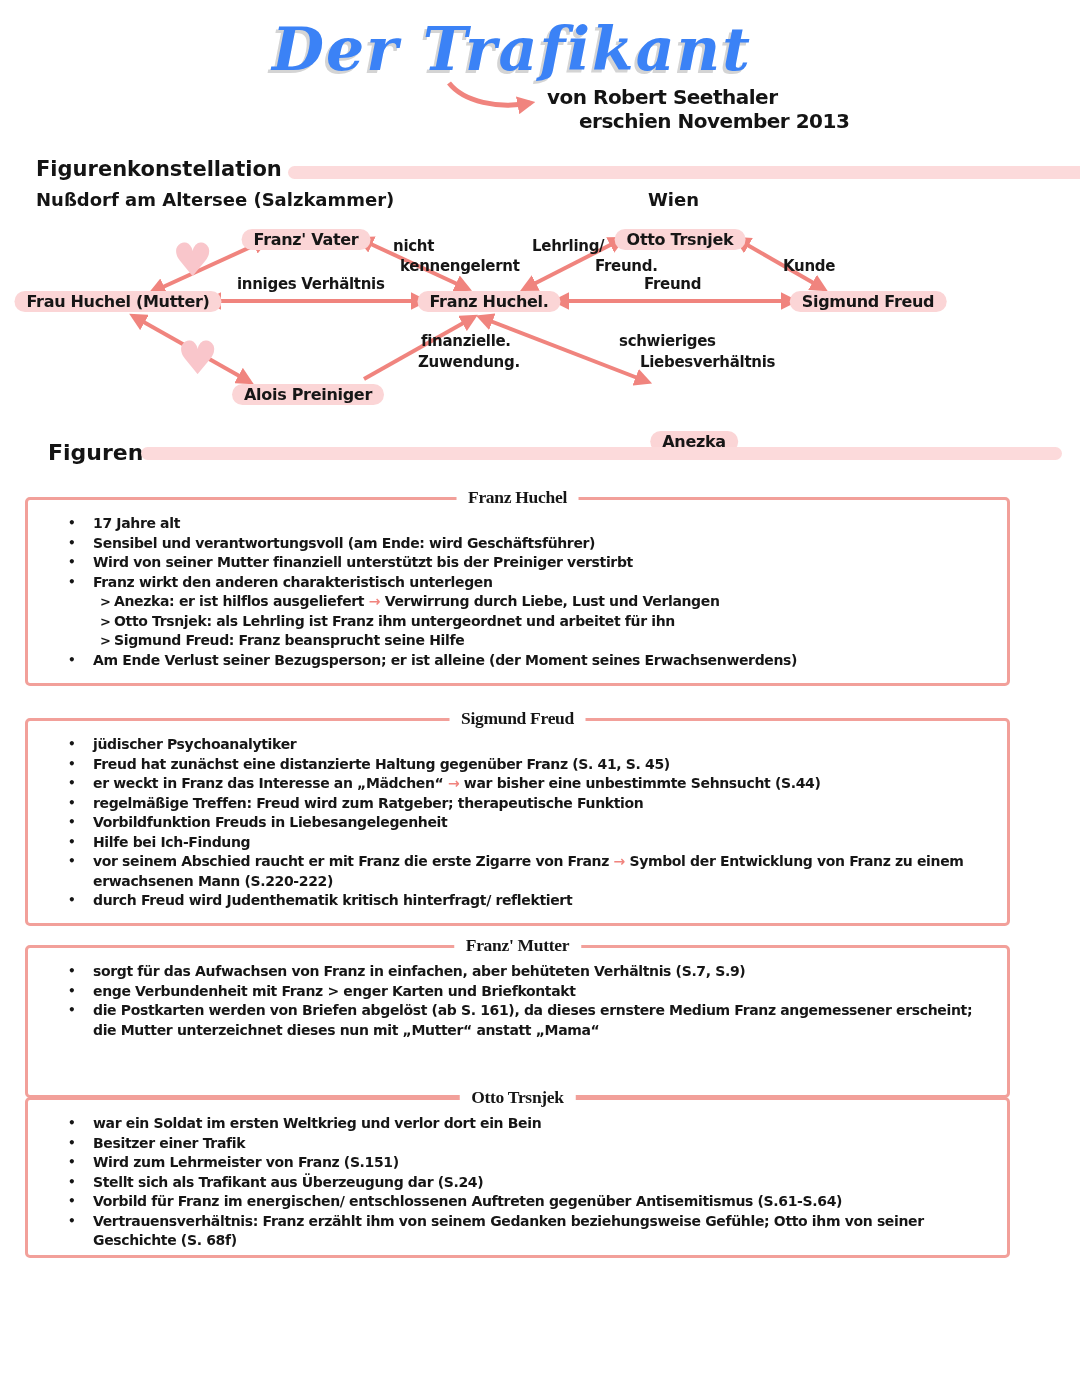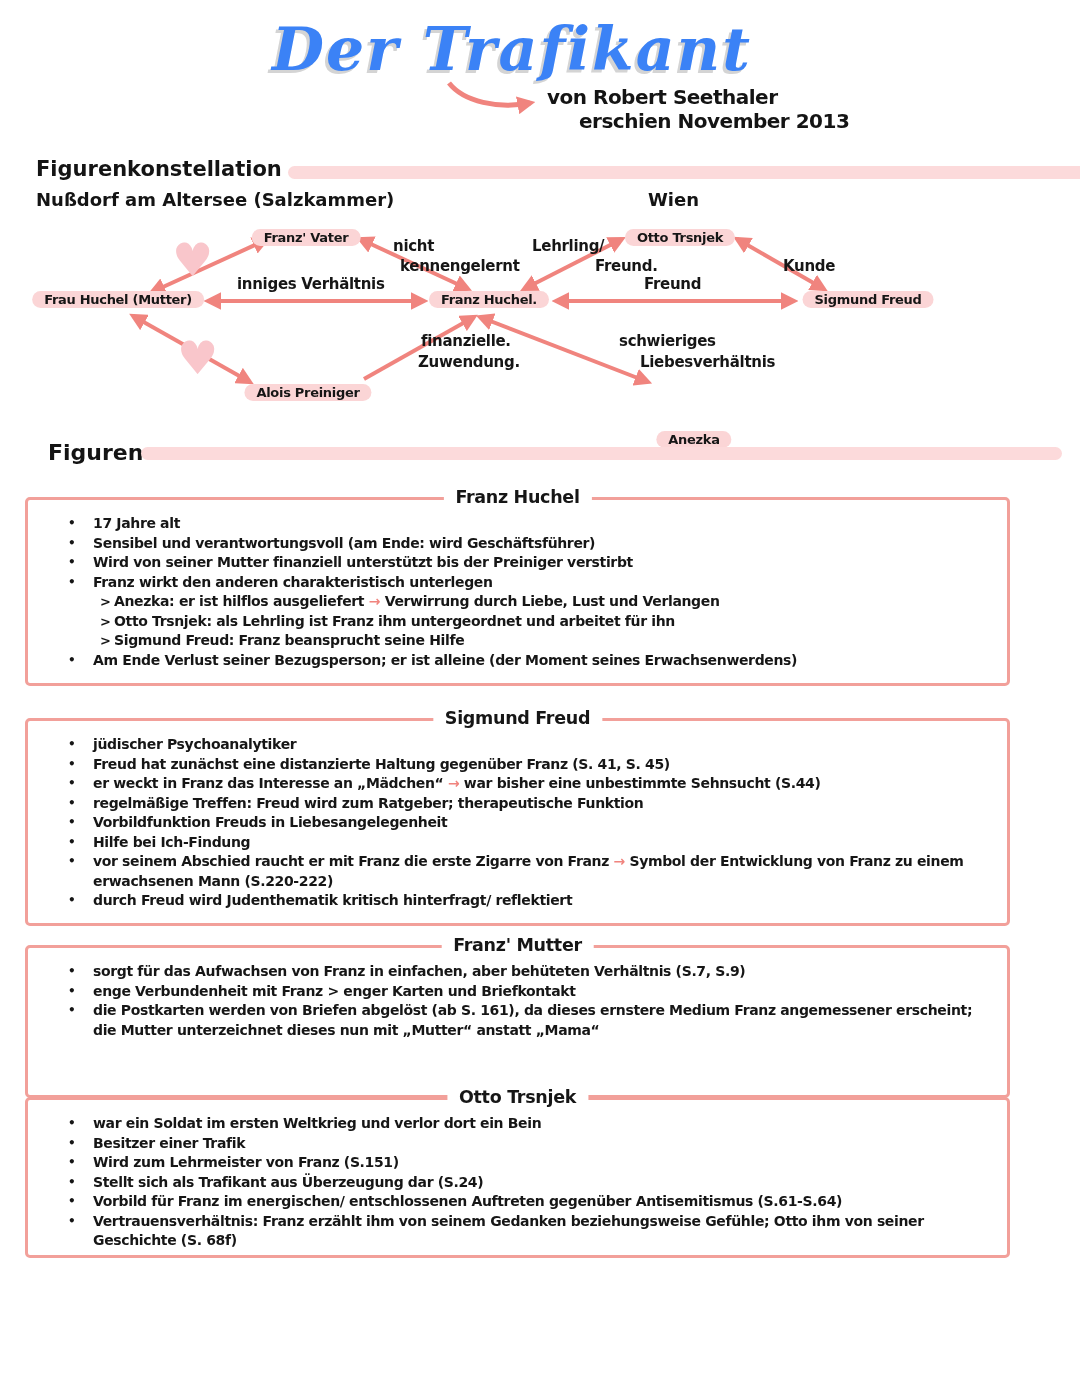--- a/index.html
+++ b/index.html
@@ -20,37 +20,37 @@
     color:#141414;white-space:nowrap;
   }
   
   .h1{position:absolute;font-weight:bold;color:#141414;white-space:nowrap;}
   .bar{position:absolute;height:13px;background:#fcdadb;}
   
   #diagram{position:absolute;left:0;top:215px;width:1080px;height:200px;}
   #diagram svg{position:absolute;left:0;top:0;}
   .node{
     position:absolute;transform:translateX(-50%);background:#fbd5d6;
-    border-radius:11px;padding:1px 12px;font-size:13px;font-weight:bold;
+    border-radius:11px;padding:1px 12px;font-size:16px;font-weight:bold;
     white-space:nowrap;letter-spacing:-0.3px;
   }
   .elabel{
     position:absolute;font-size:15px;font-weight:bold;white-space:nowrap;
     letter-spacing:-0.3px;
   }
   .heart{position:absolute;color:#f9c6cb;font-size:46px;line-height:1;}
   
   .fig-box{
     position:absolute;left:25px;width:985px;border:3px solid #f2a09a;
     border-radius:5px;background:#fff;box-sizing:border-box;
   }
   .box-title{
     position:absolute;top:-13px;left:50%;transform:translateX(-50%);
     background:#fff;padding:0 12px;font-size:17.5px;font-weight:bold;
-    white-space:nowrap;letter-spacing:-0.3px;
+    white-space:nowrap;letter-spacing:-0.3px;font-family:Liberation Serif, serif;
   }
   .fig-box ul{margin:0;padding:14px 10px 0 37px;list-style:none;}
   .fig-box li{
     position:relative;padding-left:28px;font-size:14px;font-weight:bold;
     line-height:19.5px;letter-spacing:-0.35px;
   }
   .fig-box li::before{content:"•";position:absolute;left:3px;font-size:12px;}
   .fig-box li.sub{margin-left:35px;padding-left:14px;}
   .fig-box li.sub::before{content:">";left:0;font-size:13px;}
   .pa{color:#f0847e;font-weight:bold;}

